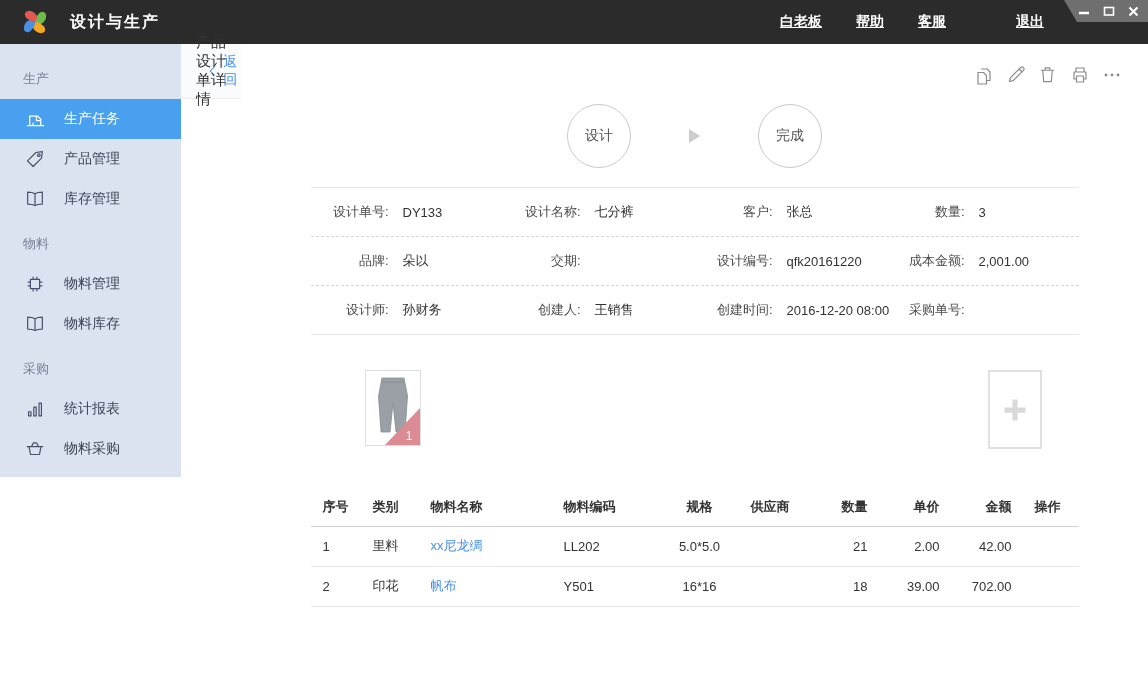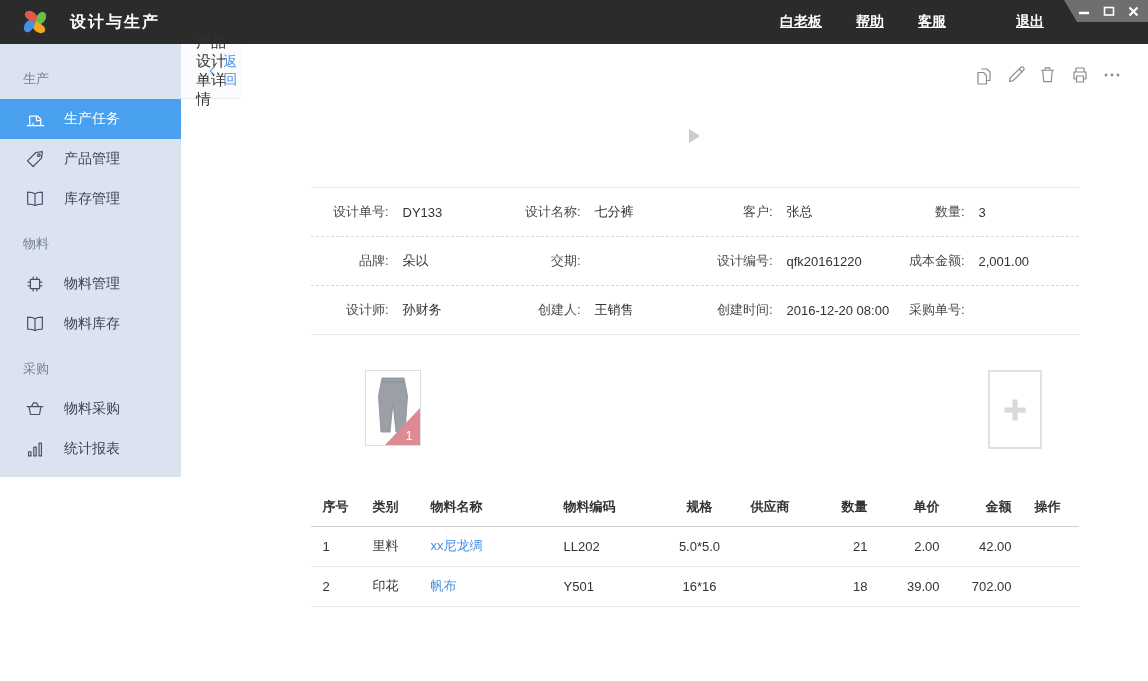--- a/index.html
+++ b/index.html
@@ -170,32 +170,32 @@
             </svg>
         </span>
         <span>物料库存</span>
       </div>
 
       <div class="side-section-label later">采购</div>
 
       <div class="side-item">
         <span class="icon">
           <svg width="22" height="22" viewBox="0 0 24 24">
+              <path d="M5 19.5v-4.5h2.6v4.5zM10.7 19.5V10h2.6v9.5zM16.4 19.5V5.5H19v14z"></path>
+            </svg>
+        </span>
+        <span>统计报表</span>
+      </div>
+      <div class="side-item">
+        <span class="icon">
+          <svg width="22" height="22" viewBox="0 0 24 24">
               <path d="M3.5 9.5h17M5.5 9.5l1.6 8.5h9.8l1.6-8.5M8.2 9.3l2.1-4h3.4l2.1 4"></path>
             </svg>
         </span>
         <span>物料采购</span>
-      </div>
-      <div class="side-item">
-        <span class="icon">
-          <svg width="22" height="22" viewBox="0 0 24 24">
-              <path d="M5 19.5v-4.5h2.6v4.5zM10.7 19.5V10h2.6v9.5zM16.4 19.5V5.5H19v14z"></path>
-            </svg>
-        </span>
-        <span>统计报表</span>
       </div>
     </div>
 
     <div class="main">
       <div class="page-header">
         <div class="back">
           <svg width="10" height="16" viewBox="0 0 10 16">
               <polyline points="8.5,1.5 2,8 8.5,14.5" fill="none"></polyline>
             </svg>
           <span>返回</span>
@@ -231,21 +231,23 @@
           <span class="tool-btn">
             <svg width="20" height="20" viewBox="0 0 20 20">
                 <circle cx="4" cy="10" r="1.4" fill="#8a8a8a" stroke="none"></circle>
                 <circle cx="10" cy="10" r="1.4" fill="#8a8a8a" stroke="none"></circle>
                 <circle cx="16" cy="10" r="1.4" fill="#8a8a8a" stroke="none"></circle>
               </svg>
           </span>
         </div>
 
         <div class="workflow">
+          <div class="wf-circle">设计</div>
           <div class="wf-arrow"></div>
+          <div class="wf-circle">完成</div>
         </div>
 
         <div class="inner">
 
           <div class="info-grid">
             <div class="info-row">
               <div class="info-cell">
                   <span class="info-label">设计单号:</span>
                   <span class="info-value">DY133</span>
                 </div>

